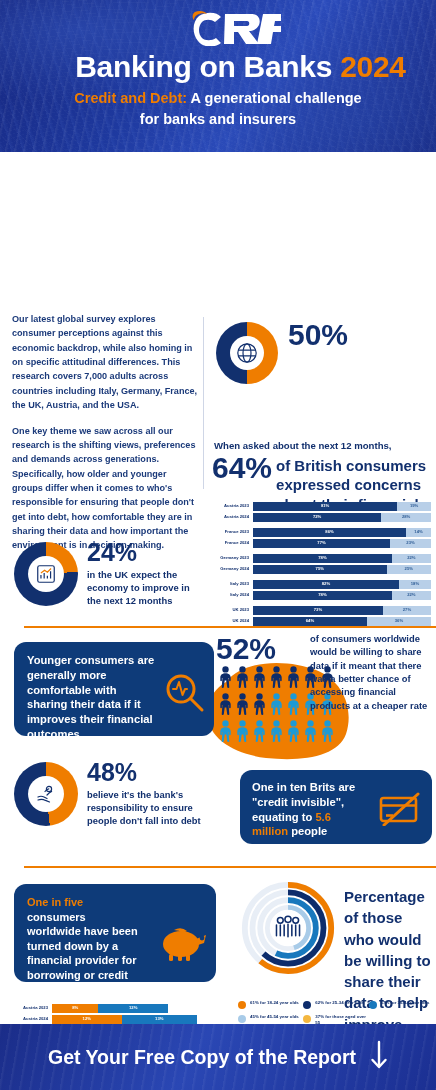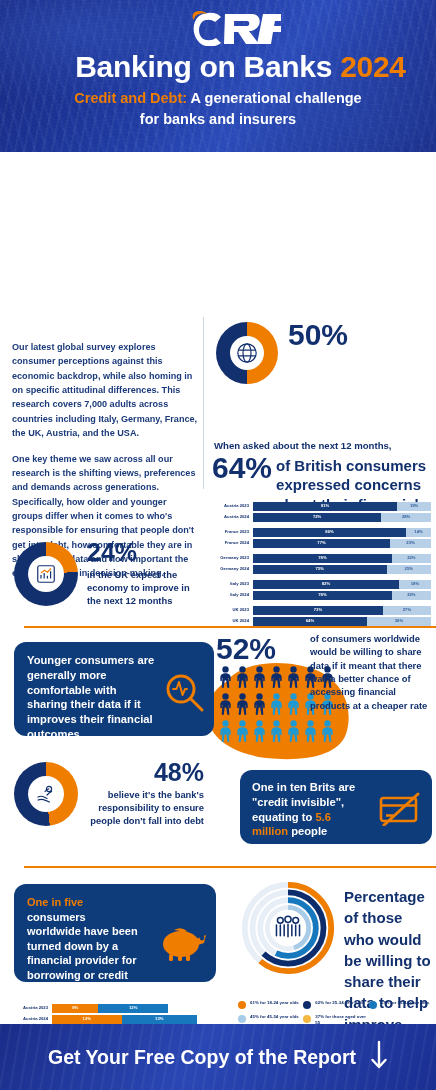--- a/index.html
+++ b/index.html
@@ -124,21 +124,21 @@
     <div class="h-sub">
       <span class="acc">Credit and Debt:</span><span> A generational challenge</span><br>
       <span>for banks and insurers</span>
     </div>
   </div>
 
   <div class="content">
 
     <div class="vrule" style="left:203px; top:165px; height:172px;"></div>
 
-    <div style="position:absolute; left:12px; top:160px; width:186px;margin-top:28px;">
+    <div style="position:absolute; left:12px; top:160px; width:186px;">
       <div class="para">Our latest global survey explores consumer perceptions against this economic backdrop, while also homing in on specific attitudinal differences. This research covers 7,000 adults across countries including Italy, Germany, France, the UK, Austria, and the USA.</div>
       <div class="para">One key theme we saw across all our research is the shifting views, preferences and demands across generations. Specifically, how older and younger groups differ when it comes to who's responsible for ensuring that people don't get into debt, how comfortable they are in sharing their data and how important the environment is in decision-making.</div>
     </div>
 
     <div style="position:absolute; left:216px; top:166px; width:212px; display:flex; align-items:flex-start; gap:10px;">
       <div class="donut" style="width:62px;height:62px;background:conic-gradient(#ef7d00 0deg 180deg, #12306e 180deg 360deg); margin-top:4px;">
         <div class="glyph">
           <svg width="24" height="24" viewBox="0 0 24 24" fill="none" stroke="#12306e" stroke-width="1.2">
             <circle cx="12" cy="12" r="9.2"></circle>
             <ellipse cx="12" cy="12" rx="4" ry="9.2"></ellipse>
@@ -400,21 +400,21 @@
       <span>Younger consumers are generally more comfortable with sharing their data if it improves their financial outcomes</span>
       <span style="position:absolute; right:8px; top:28px;">
         <svg width="44" height="44" viewBox="0 0 44 44" fill="none" stroke="#ef7d00" stroke-width="3">
           <circle cx="19" cy="19" r="13"></circle>
           <path d="M29 29 L40 40" stroke-linecap="round"></path>
           <path d="M11 19 l3.5 0 l2.5 -7 l3.5 13 l2.5 -6 l2 0" stroke-width="2" stroke-linejoin="round" stroke-linecap="round"></path>
         </svg>
       </span>
     </div>
 
-    <div style="position:absolute; left:14px; top:608px; width:190px; display:flex; align-items:flex-start; gap:9px;text-align:right;">
+    <div style="position:absolute; left:14px; top:608px; width:190px; display:flex; align-items:flex-start; gap:9px;">
       <div class="donut" style="width:64px;height:64px;background:conic-gradient(#ef7d00 0deg 173deg, #12306e 173deg 360deg); margin-top:2px;">
         <div class="glyph">
           <svg width="24" height="24" viewBox="0 0 24 24" fill="none" stroke="#12306e" stroke-width="1.2" stroke-linecap="round">
             <path d="M4 15c2-1 4-1 6 0l3 1.5"></path>
             <path d="M4 18c2.5-1 5-1 7.5.4l4 1.6"></path>
             <path d="M13 13c1.6-1.6 3.4-3 4.6-3.6"></path>
             <circle cx="15" cy="7" r="2.6"></circle>
             <path d="M11 9.5c1-1.5 2.6-2.4 3.8-2.6"></path>
           </svg>
         </div>

